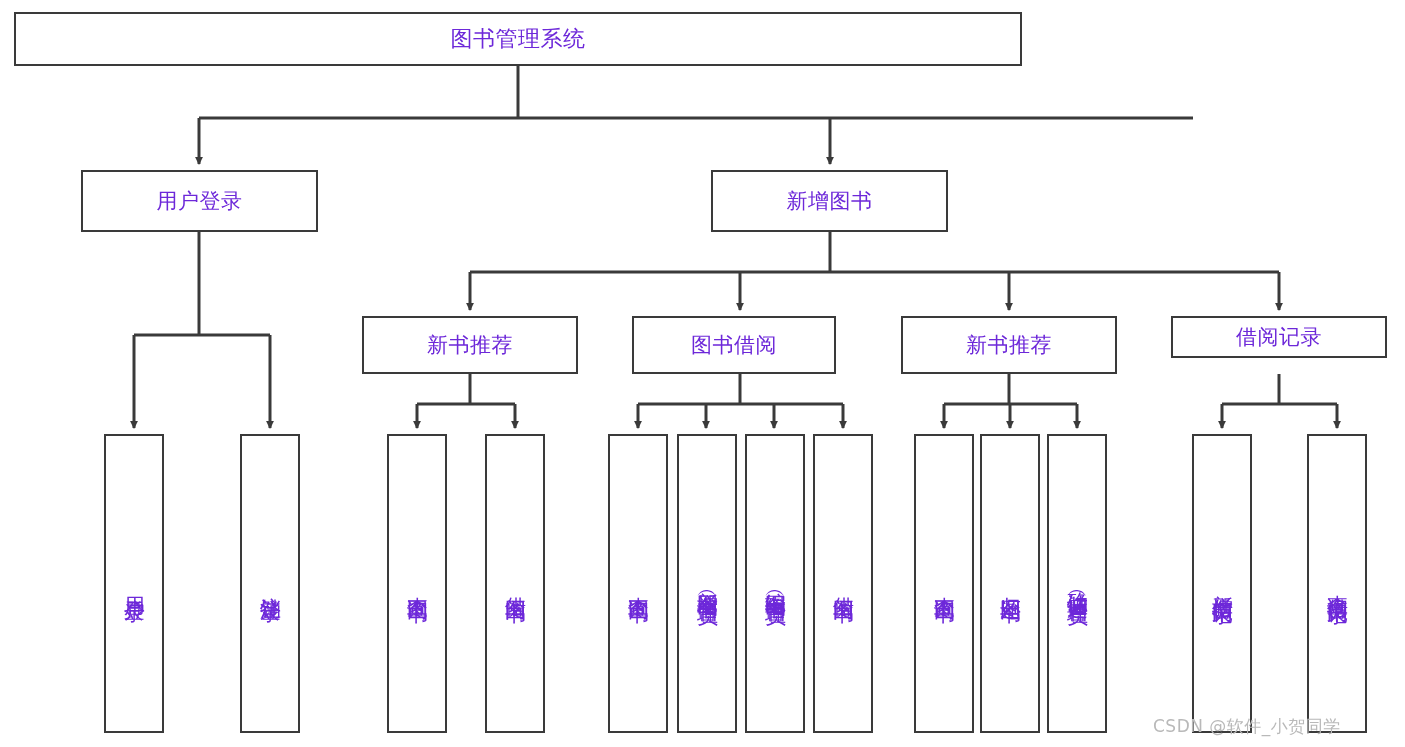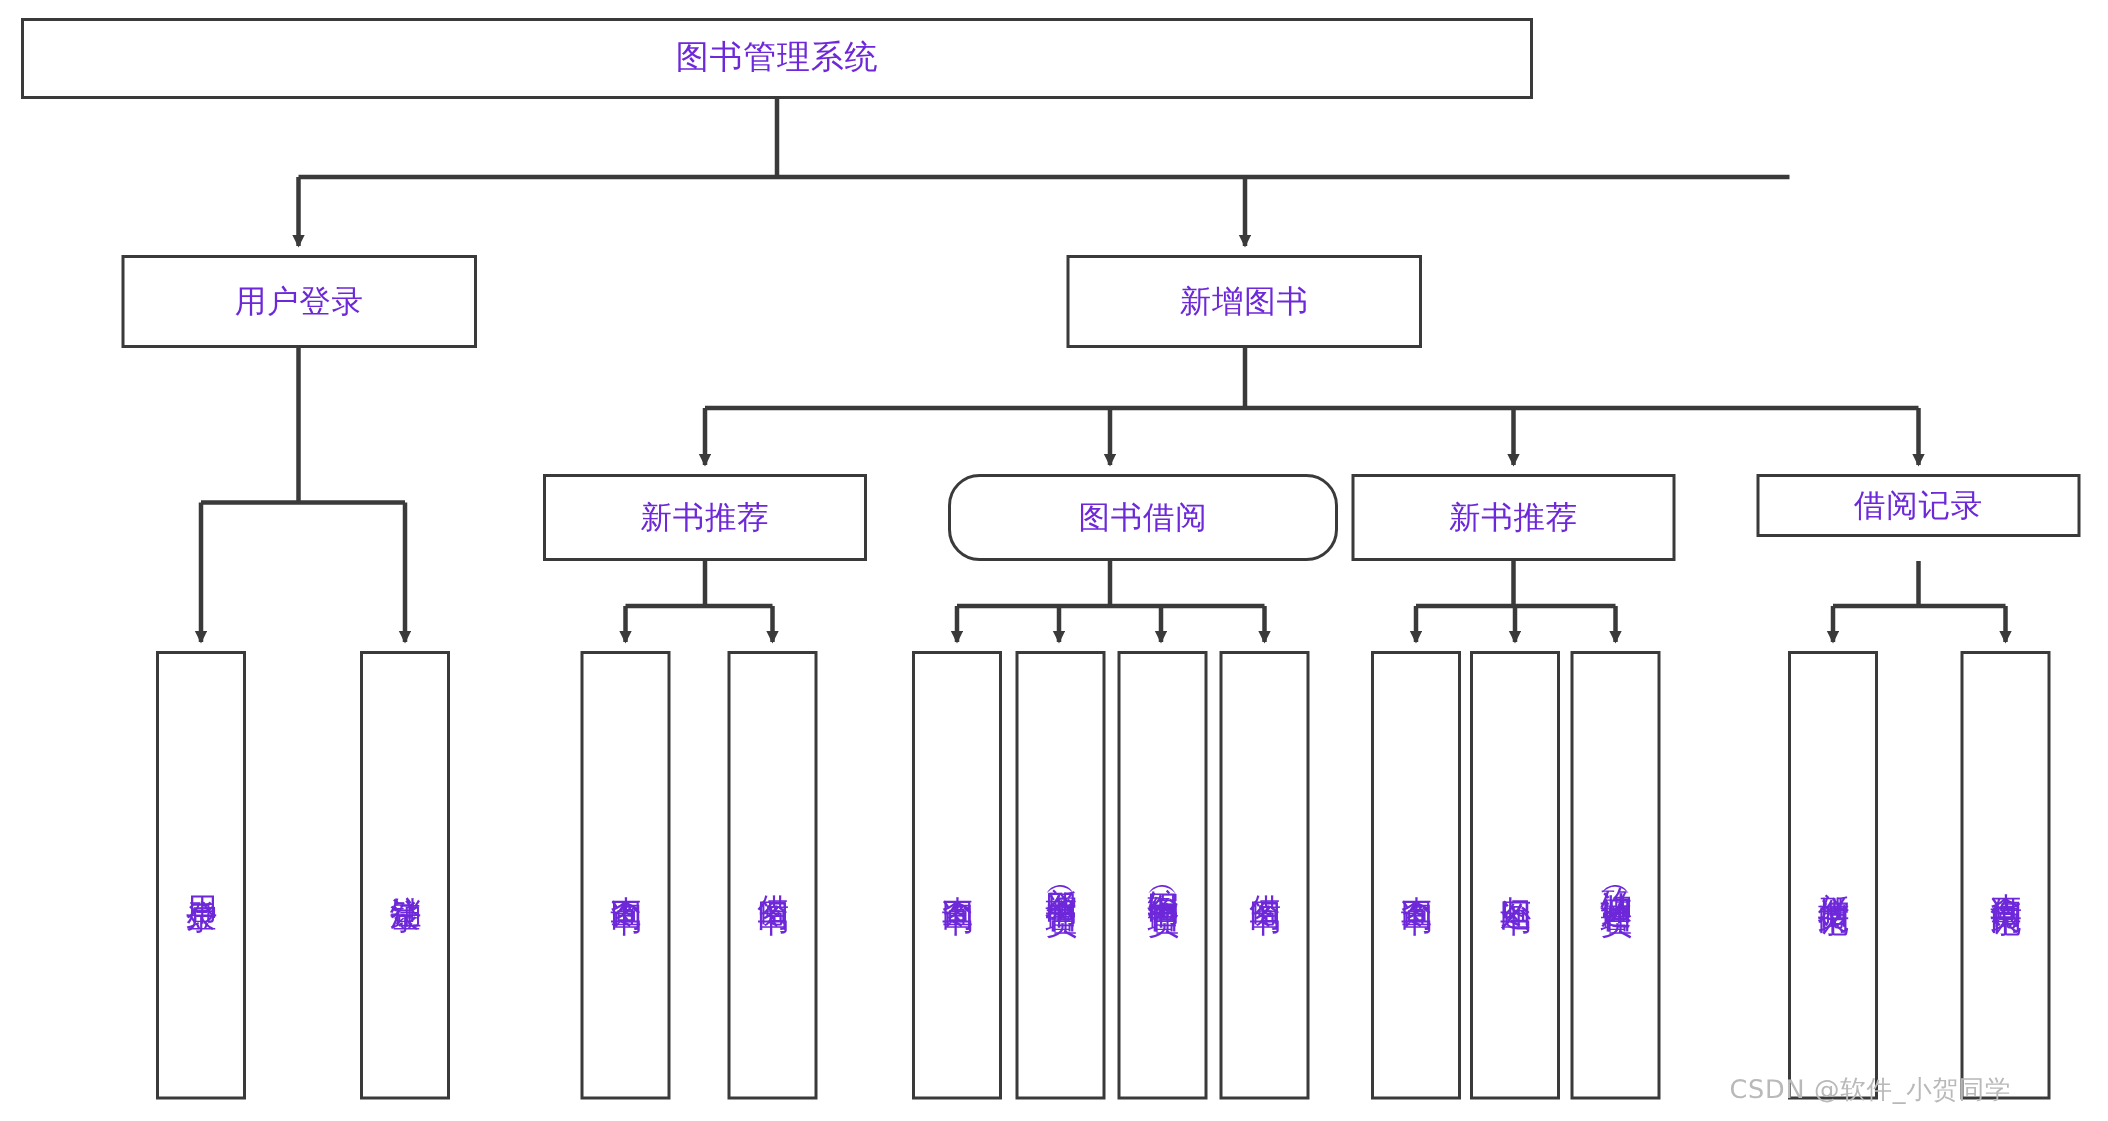--- a/index.html
+++ b/index.html
@@ -129,21 +129,21 @@
   </div>
 
   <div class="node-box" style="left:711px; top:170px; width:237px; height:62px;">
     <span class="node-label">新增图书</span>
   </div>
 
   <div class="node-box" style="left:362px; top:316px; width:216px; height:58px;">
     <span class="node-label">新书推荐</span>
   </div>
 
-  <div class="node-box" style="left:632px; top:316px; width:260px; height:58px;border-radius:21px;">
+  <div class="node-box" style="left:632px; top:316px; width:204px; height:58px;">
     <span class="node-label">图书借阅</span>
   </div>
 
   <div class="node-box" style="left:901px; top:316px; width:216px; height:58px;">
     <span class="node-label">新书推荐</span>
   </div>
 
   <div class="node-box" style="left:1171px; top:316px; width:216px; height:42px;">
     <span class="node-label">借阅记录</span>
   </div>

